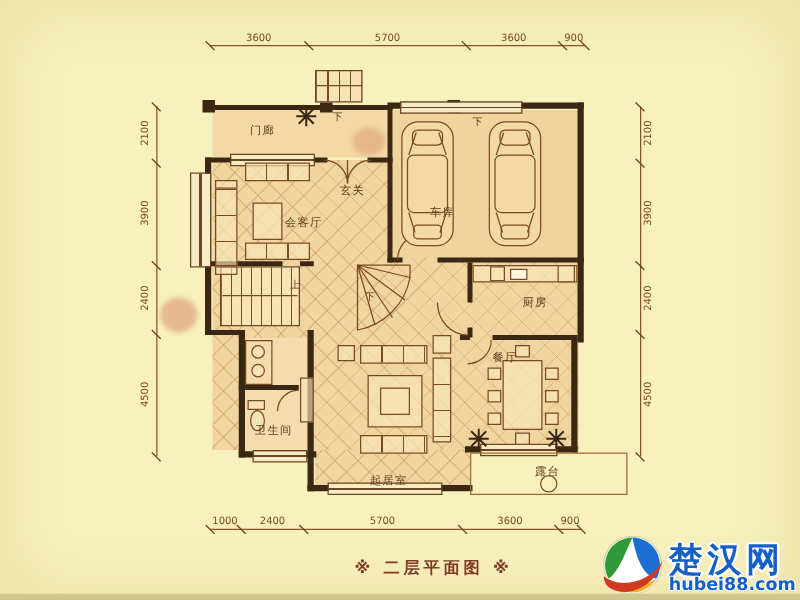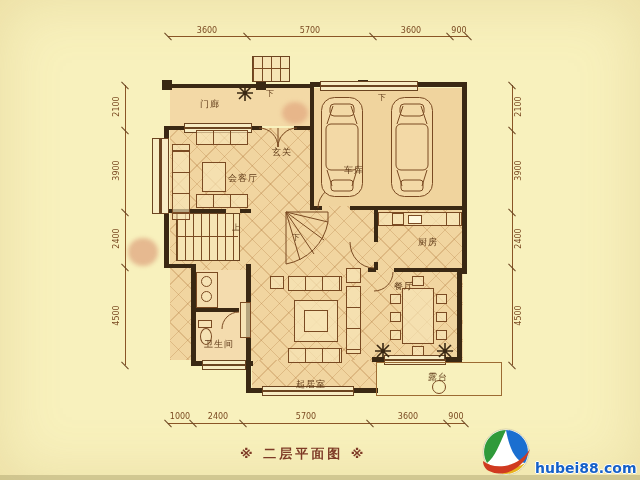--- a/index.html
+++ b/index.html
@@ -233,24 +233,25 @@
   <div class="tick" style="left:507px;top:85px"></div>
     <div class="tick" style="left:507px;top:130px"></div>
   <div class="tick" style="left:507px;top:212px"></div>
     <div class="tick" style="left:507px;top:267px"></div>
   <div class="tick" style="left:507px;top:365px"></div>
   <div class="dimlbl rot" style="left:498px;top:102px">2100</div>
   <div class="dimlbl rot" style="left:498px;top:166px">3900</div>
   <div class="dimlbl rot" style="left:498px;top:234px">2400</div>
   <div class="dimlbl rot" style="left:498px;top:311px">4500</div>
 
-  <div class="caption" style="left:240px;top:445px;width:170px;text-align:left">※ 二层平面图 ※</div>
+  <div class="caption" style="left:240px;top:445px;width:170px;text-align:right">※ 二层平面图 ※</div>
 
   <svg style="left:481px;top:427px" width="50" height="50" viewBox="0 0 50 50">
     <circle cx="25" cy="25" r="23" fill="#ffffff" stroke="#d8d2a8" stroke-width="1"></circle>
     <path d="M25 3 A22 22 0 0 0 6 36 C14 30 18 18 25 3 Z" fill="#2f9a3a"></path>
     <path d="M25 3 A22 22 0 0 1 44 36 C34 34 28 20 25 3 Z" fill="#1b6fd0"></path>
     <path d="M6 36 A22 22 0 0 0 44 36 C32 44 16 44 6 36 Z" fill="#e8b520"></path>
     <path d="M2 34 C14 44 38 40 49 22 C44 40 24 52 8 44 C4 42 2 38 2 34 Z" fill="#d03a20"></path>
   </svg>
+  <div class="logo-cn" style="left:535px;top:430px">楚汉网</div>
   <div class="logo-url" style="left:535px;top:460px">hubei88.com</div>
 
 </div>
 
 </body></html>

